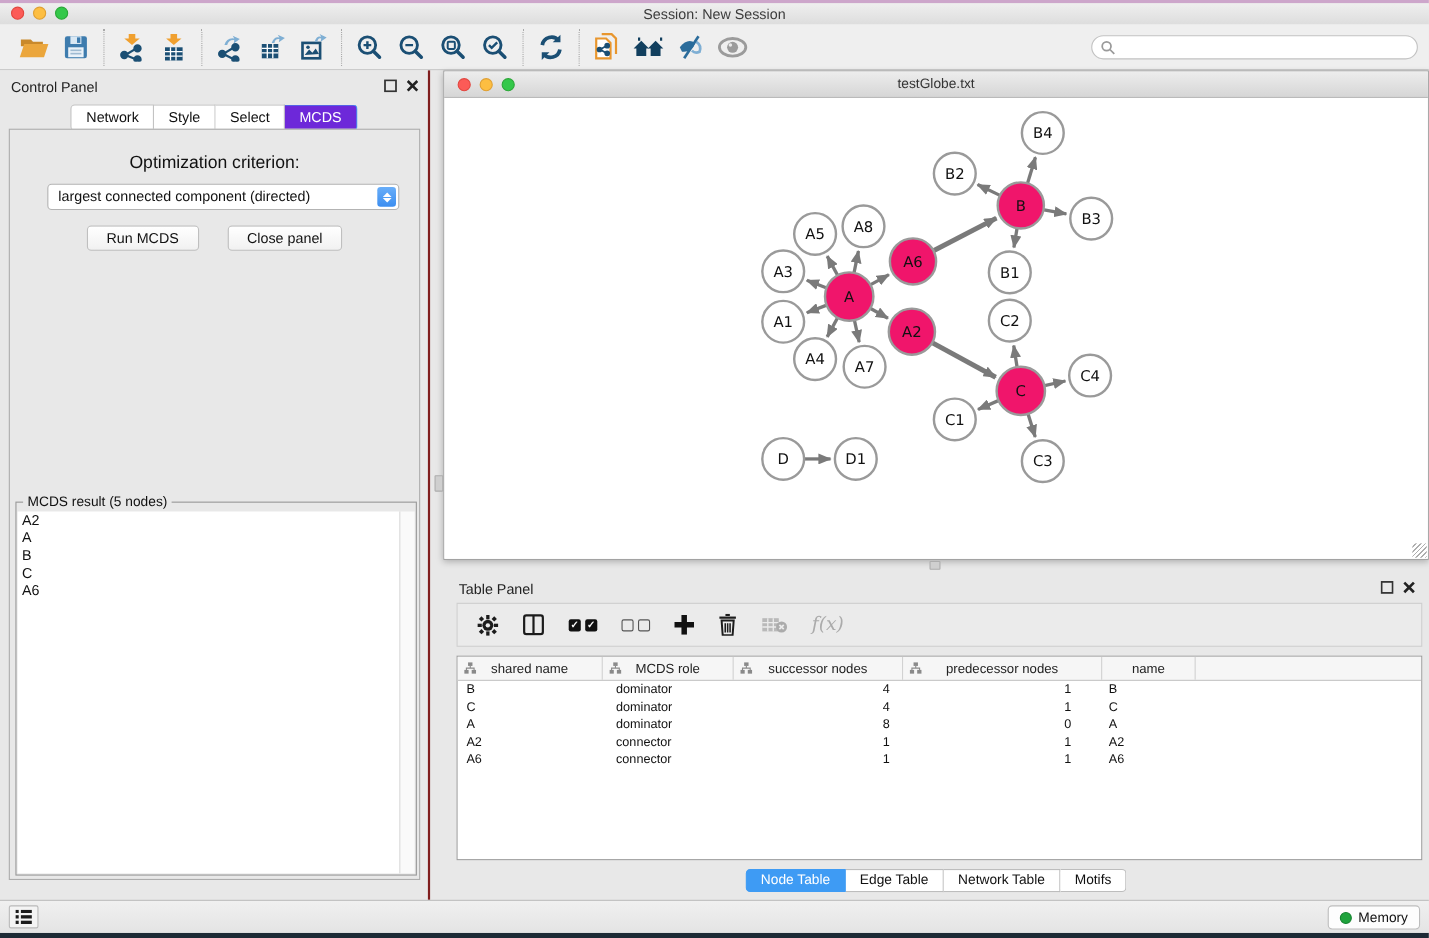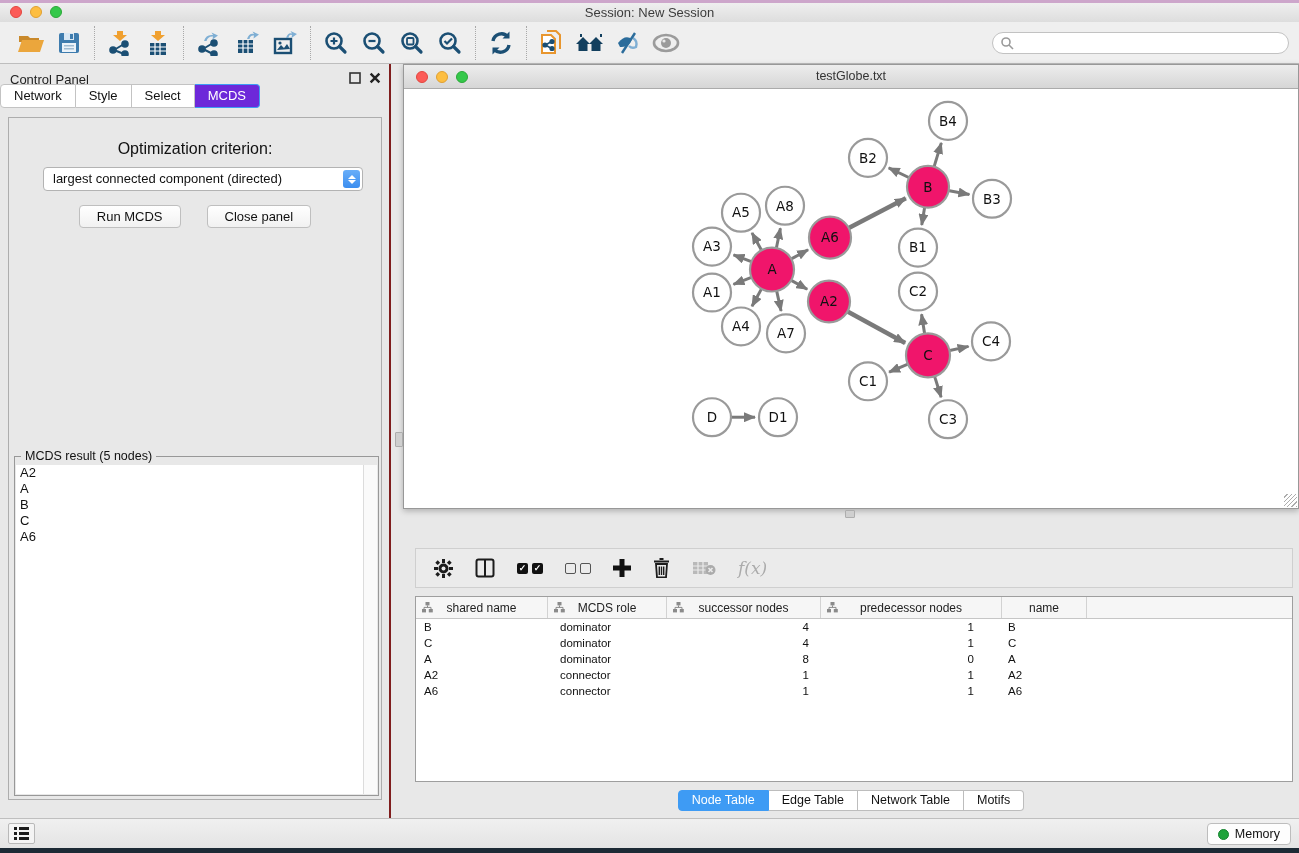--- a/index.html
+++ b/index.html
@@ -26,21 +26,21 @@
 
   
   .main { position:relative; height:754px; background:#E8E8E8; }
 
   
   .control-panel { position:absolute; left:0; top:0; width:391px; height:754px; border-right:2px solid #7f1d1d; background:#E8E8E8; }
   .panel-header { position:relative; height:30px; }
   .panel-header .ph-title { position:absolute; left:10px; top:8px; font-size:13px; color:#222; }
   .panel-header .ph-icons { position:absolute; right:8px; top:8px; display:flex; gap:8px; align-items:center; }
   .float-ico { width:12px; height:12px; display:inline-flex; }
-  .cp-tabs { position:absolute; top:20px; left:0; right:0; display:flex; }
+  .cp-tabs { position:absolute; top:31px; left:0; right:0; display:flex; justify-content:center; }
   .cp-tab { font-size:13px; padding:3px 13px 4px; background:#fff; border:1px solid #C3C3C3; border-left-width:0; color:#111; }
   .cp-tab:first-child { border-left-width:1px; border-radius:4px 0 0 4px; }
   .cp-tab:last-child { border-radius:0 4px 4px 0; }
   .cp-tab.active { background:#6d28d9; border-color:#3E9BF4; color:#fff; }
   .cp-content { position:absolute; left:8px; right:7px; top:53px; bottom:18px; border:1px solid #ADADAD; background:#E8E8E8; }
   .opt-label { text-align:center; margin-top:22px; font-size:16px; color:#111; }
   .select-row { margin:9px 18px 0 34px; position:relative; }
   .select-box { height:24px; background:#fff; border:1px solid #B3B3B3; border-radius:4px; line-height:22px; padding:0 26px 0 9px; font-size:13px; color:#111; white-space:nowrap; overflow:hidden; }
   .select-stepper { position:absolute; right:3px; top:3px; width:17px; height:18px; border-radius:3px; background:linear-gradient(#69AEF9,#3C8EF0); display:flex; flex-direction:column; align-items:center; justify-content:center; gap:1px; }
   .chev { width:0; height:0; border-left:4px solid transparent; border-right:4px solid transparent; }
@@ -426,20 +426,31 @@
             <text x="777" y="421.8" text-anchor="middle" font-size="13.5" font-family="&quot;DejaVu Sans&quot;, sans-serif" fill="#111111">D1</text>
           </g>
         </svg>
     </div>
     <div class="resize-grip"></div>
   </div>
   <div class="v-thumb"></div>
   <div class="h-thumb"></div>
 
   <div class="table-panel">
+    <div class="panel-header">
+      <span class="ph-title" style="left:14px;">Table Panel</span>
+      <span class="ph-icons" style="right:12px;">
+        <svg class="float-ico" width="12" height="12" viewBox="0 0 12 12">
+          <rect x="1" y="1" width="10" height="10" fill="none" stroke="#333" stroke-width="1.6"></rect>
+        </svg>
+        <svg class="float-ico" width="11" height="11" viewBox="0 0 11 11">
+          <path d="M1.5 1.5 L9.5 9.5 M9.5 1.5 L1.5 9.5" stroke="#222" stroke-width="2.2"></path>
+        </svg>
+      </span>
+    </div>
     <div class="tp-toolbar">
       <span class="tp-ico">
         <svg width="19" height="19" viewBox="0 0 19 19">
           <g fill="#1c1c1c">
             <circle cx="9.5" cy="9.5" r="5"></circle>
             <g>
               <rect x="8" y="0" width="3" height="4"></rect>
                 <rect x="8" y="15" width="3" height="4"></rect>
               <rect x="0" y="8" width="4" height="3"></rect>
                 <rect x="15" y="8" width="4" height="3"></rect>

